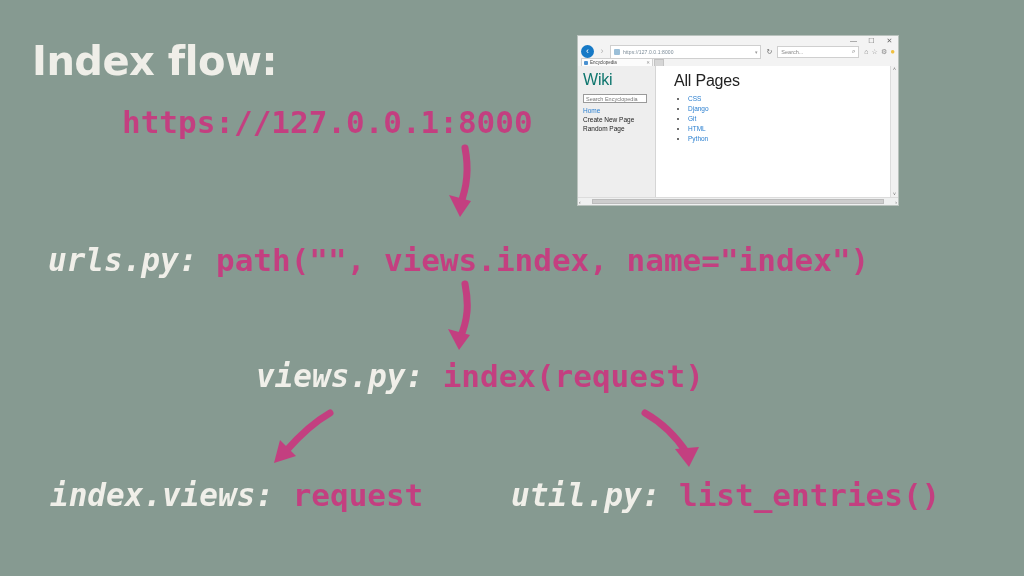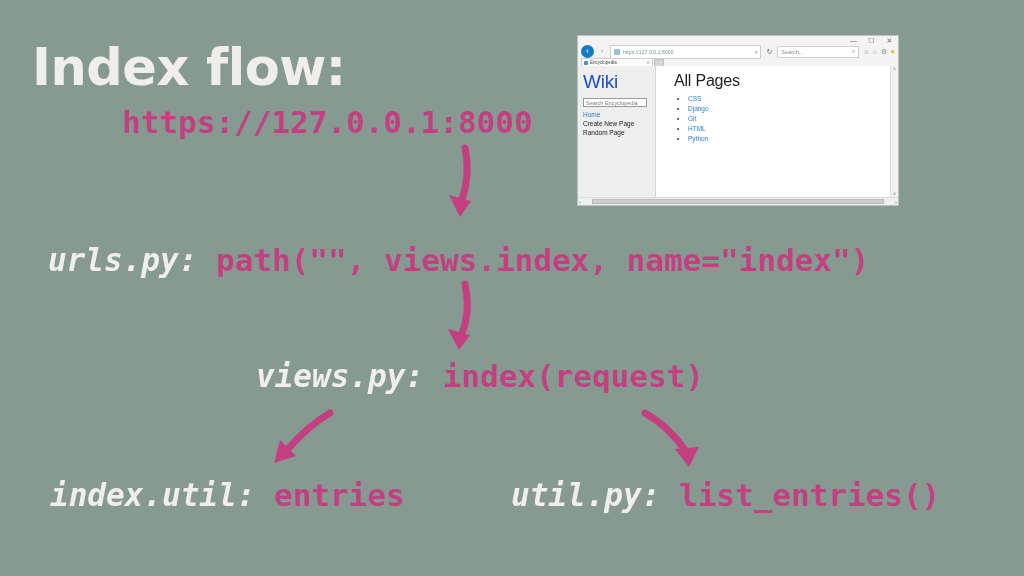--- a/index.html
+++ b/index.html
@@ -22,21 +22,21 @@
     height: 576px;
     background: #869a91;
   }
 
   
   .title {
     position: absolute;
     left: 32px;
     top: 38px;
     font-family: "DejaVu Sans", sans-serif;
-    font-size: 51px;
+    font-size: 40px;
     font-weight: bold;
     color: #efeee8;
     letter-spacing: -0.5px;
     white-space: nowrap;
   }
 
   
   .flowline {
     position: absolute;
     font-family: "DejaVu Sans Mono", monospace;
@@ -214,22 +214,22 @@
     background: #fff;
   }
   .br-sidebar {
     width: 78px;
     background: #eeeeee;
     border-right: 1px solid #d5d5d5;
     padding: 5px 5px 0 5px;
     box-sizing: border-box;
   }
   .wiki-h {
-    font-size: 19px;
-    color: #1d4ed8;
+    font-size: 16px;
+    color: #0f766e;
     font-weight: normal;
     margin: 0 0 5px 0;
     letter-spacing: -0.2px;
   }
   .wiki-search {
     width: 64px;
     height: 9px;
     background: #fff;
     border: 1px solid #9a9a9a;
     font-size: 5.5px;
@@ -325,21 +325,21 @@
 
   <div class="flowline line-urls">
     <span class="lbl">urls.py: </span><span class="val">path("", views.index, name="index")</span>
   </div>
 
   <div class="flowline line-views">
     <span class="lbl">views.py: </span><span class="val">index(request)</span>
   </div>
 
   <div class="flowline line-index">
-    <span class="lbl">index.util: </span><span class="val">entries</span>
+    <span class="lbl">index.views: </span><span class="val">request</span>
   </div>
 
   <div class="flowline line-util">
     <span class="lbl">util.py: </span><span class="val">list_entries()</span>
   </div>
 
   <svg class="arrow arrow-1" width="70" height="85" viewBox="0 0 70 85">
     <path d="M40,5 C44,25 43,42 35,62" stroke="#c33f80" stroke-width="7" fill="none" stroke-linecap="round"></path>
     <path d="M35,74 L24,52 L46,58 Z" fill="#c33f80"></path>
   </svg>

